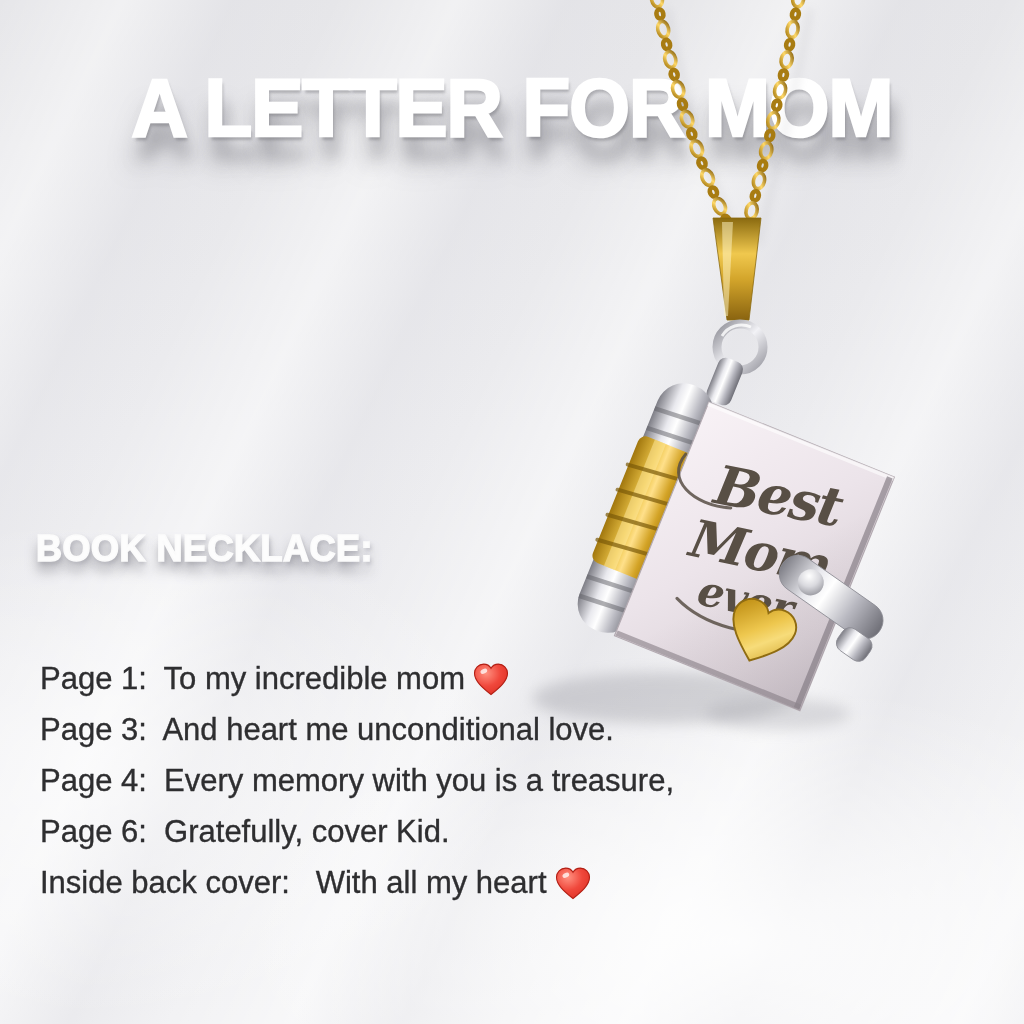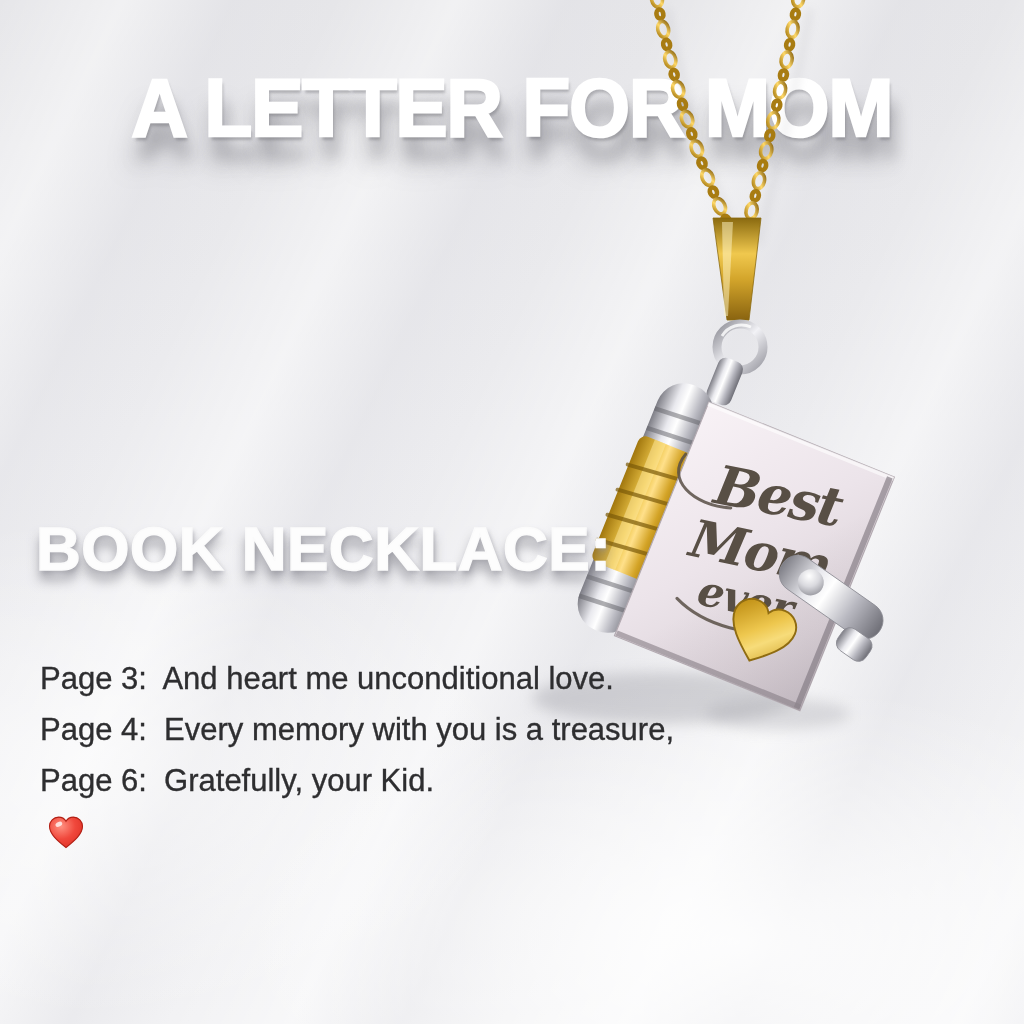--- a/index.html
+++ b/index.html
@@ -19,21 +19,21 @@
     font-size:78px;font-weight:bold;letter-spacing:-1px;line-height:88px;
     -webkit-text-stroke:2.6px #ffffff;
     transform:scaleY(1.04);
     text-shadow:2px 4px 3px rgba(108,108,116,.45),
                 6px 22px 16px rgba(118,118,126,.52),
                 -4px 28px 24px rgba(128,128,136,.35);
     z-index:1;white-space:nowrap;
   }
   .section-label{
     position:absolute;left:36px;top:521px;margin:0;
-    color:#fdfdfd;font-size:62px;font-weight:bold;letter-spacing:.5px;line-height:56px;
+    color:#fdfdfd;font-size:36px;font-weight:bold;letter-spacing:.5px;line-height:56px;
     -webkit-text-stroke:1.6px #fbfbfb;
     filter:blur(.4px);
     text-shadow:0 10px 12px rgba(143,143,150,.85),2px 3px 4px rgba(150,150,158,.55);
     z-index:3;white-space:nowrap;
   }
   .necklace{position:absolute;left:0;top:0;z-index:2;}
   .pages{position:absolute;left:40px;top:646px;z-index:3;}
   .page-line{
     height:36px;line-height:36px;margin-top:15px;
     color:#2e2e30;font-size:31px;-webkit-text-stroke:.35px #2e2e30;
@@ -219,29 +219,37 @@
         </g>
         <circle cx="874" cy="527" r="13" fill="url(#silverBall)"></circle>
       </g>
     </g>
   </svg>
 
   <div class="section-label">BOOK NECKLACE:</div>
 
   <div class="pages">
     <div class="page-line">
-      <span class="page-text">Page 3:  And heart me unconditional love.</span>
-    </div>
-    <div class="page-line">
-      <span class="page-text">Page 4:  Every memory with you is a treasure,</span>
-    </div>
-    <div class="page-line">
-      <span class="page-text">Page 6:  Gratefully, your Kid.</span>
-    </div>
-    <div class="page-line">
+      <span class="page-text">Page 1:  To my incredible mom</span>
       <svg class="heart-ico" viewBox="0 0 32 30">
         <path d="M16,28.6C8.4,22.6,1,16.4,1,9.3C1,4.7,4.7,1,9.3,1c2.9,0,5.4,1.5,6.7,3.8C17.3,2.5,19.8,1,22.7,1C27.3,1,31,4.7,31,9.3c0,7.1-7.4,13.3-15,19.3z" fill="url(#gradRedHeart)" stroke="#b21f14" stroke-width="1"></path>
         <ellipse cx="9.5" cy="7.5" rx="3.2" ry="2.1" fill="#ffffff" opacity=".75" transform="rotate(-25 9.5 7.5)"></ellipse>
       </svg>
     </div>
+    <div class="page-line">
+      <span class="page-text">Page 3:  And heart me unconditional love.</span>
+    </div>
+    <div class="page-line">
+      <span class="page-text">Page 4:  Every memory with you is a treasure,</span>
+    </div>
+    <div class="page-line">
+      <span class="page-text">Page 6:  Gratefully, cover Kid.</span>
+    </div>
+    <div class="page-line">
+      <span class="page-text">Inside back cover:   With all my heart</span>
+      <svg class="heart-ico" viewBox="0 0 32 30">
+        <path d="M16,28.6C8.4,22.6,1,16.4,1,9.3C1,4.7,4.7,1,9.3,1c2.9,0,5.4,1.5,6.7,3.8C17.3,2.5,19.8,1,22.7,1C27.3,1,31,4.7,31,9.3c0,7.1-7.4,13.3-15,19.3z" fill="url(#gradRedHeart)" stroke="#b21f14" stroke-width="1"></path>
+        <ellipse cx="9.5" cy="7.5" rx="3.2" ry="2.1" fill="#ffffff" opacity=".75" transform="rotate(-25 9.5 7.5)"></ellipse>
+      </svg>
+    </div>
   </div>
 
 </div>
 
 </body></html>

